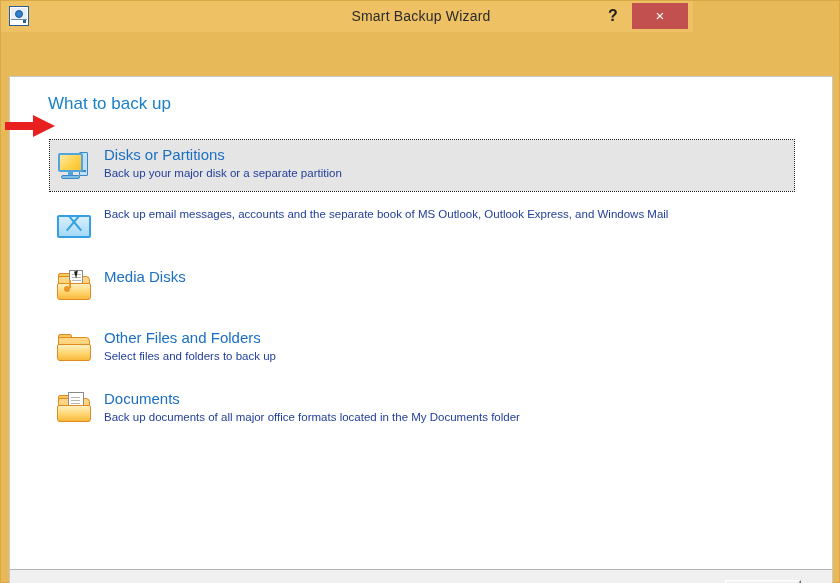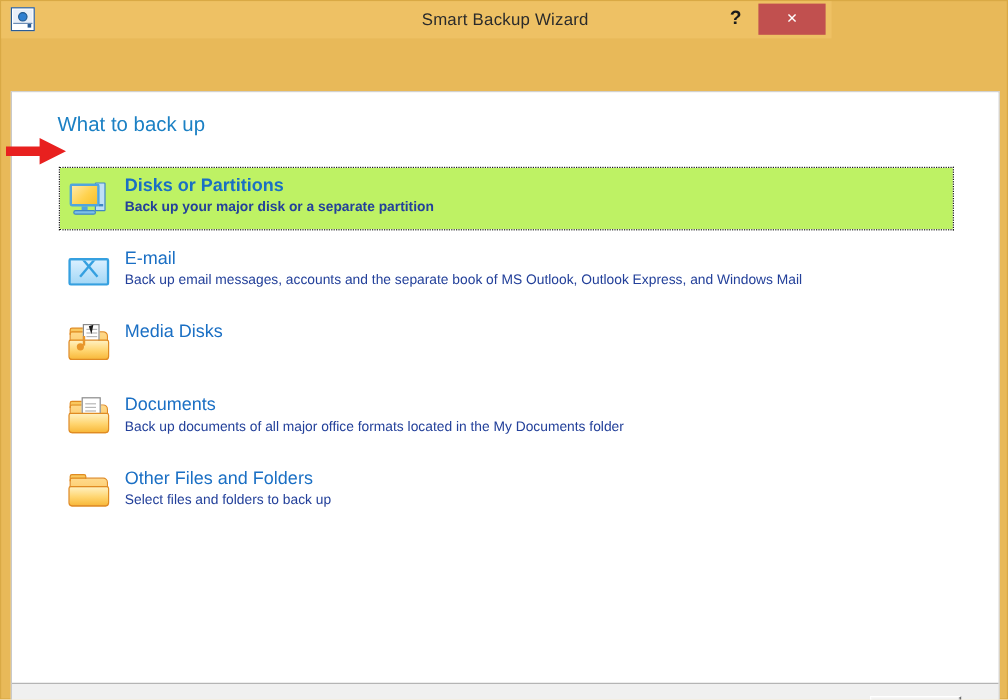--- a/index.html
+++ b/index.html
@@ -89,23 +89,22 @@
   #options { position: absolute; left: 40px; top: 63px; width: 744px; }
   .option {
     position: relative;
     display: flex; align-items: flex-start;
     padding: 6px 6px 7px 6px;
     margin-bottom: 10px;
     min-height: 48px;
     cursor: default;
   }
   .option.focused {
-    background: #bef264;
+    background: #e5e5e5;
     outline: 1px dotted #1a1a1a;
-    font-weight: bold;
   }
   .opt-icon {
     position: relative;
     width: 38px; height: 36px;
     flex: 0 0 38px;
     margin-right: 10px; margin-top: 2px;
   }
   .opt-text { padding-top: 0px; }
   .opt-title {
     font-size: 15px; color: #1a6fc4; line-height: 18px;
@@ -284,21 +283,20 @@
             <div class="opt-title">Disks or Partitions</div>
             <div class="opt-desc">Back up your major disk or a separate partition</div>
           </div>
         </div>
 
         <div class="option">
           <div class="opt-icon ic-envelope">
             <div class="env"></div>
           </div>
           <div class="opt-text">
-            <div class="opt-title">E-mail</div>
             <div class="opt-desc">Back up email messages, accounts and the separate book of MS Outlook, Outlook Express, and Windows Mail</div>
           </div>
         </div>
 
         <div class="option">
           <div class="opt-icon ic-folder">
             <div class="tab"></div>
             <div class="back"></div>
             <div class="paper">
               <div class="ln" style="top:3px"></div>
@@ -312,45 +310,45 @@
           </div>
           <div class="opt-text">
             <div class="opt-title">Media Disks</div>
           </div>
         </div>
 
         <div class="option">
           <div class="opt-icon ic-folder">
             <div class="tab"></div>
             <div class="back"></div>
+            <div class="front"></div>
+          </div>
+          <div class="opt-text">
+            <div class="opt-title">Other Files and Folders</div>
+            <div class="opt-desc">Select files and folders to back up</div>
+          </div>
+        </div>
+
+        <div class="option">
+          <div class="opt-icon ic-folder">
+            <div class="tab"></div>
+            <div class="back"></div>
             <div class="paper" style="left:12px;top:0px;width:16px;height:16px;">
               <div class="ln" style="top:4px"></div>
               <div class="ln" style="top:7px"></div>
               <div class="ln" style="top:10px"></div>
             </div>
             <div class="front"></div>
           </div>
           <div class="opt-text">
             <div class="opt-title">Documents</div>
             <div class="opt-desc">Back up documents of all major office formats located in the My Documents folder</div>
           </div>
         </div>
 
-        <div class="option">
-          <div class="opt-icon ic-folder">
-            <div class="tab"></div>
-            <div class="back"></div>
-            <div class="front"></div>
-          </div>
-          <div class="opt-text">
-            <div class="opt-title">Other Files and Folders</div>
-            <div class="opt-desc">Select files and folders to back up</div>
-          </div>
-        </div>
-
       </div>
     </div>
 
     <div id="bottombar">
       <div id="cancel-button">
         <span class="accel">C</span><span>your</span>
       </div>
       <div id="resize-grip">
           <i></i>
         </div>

